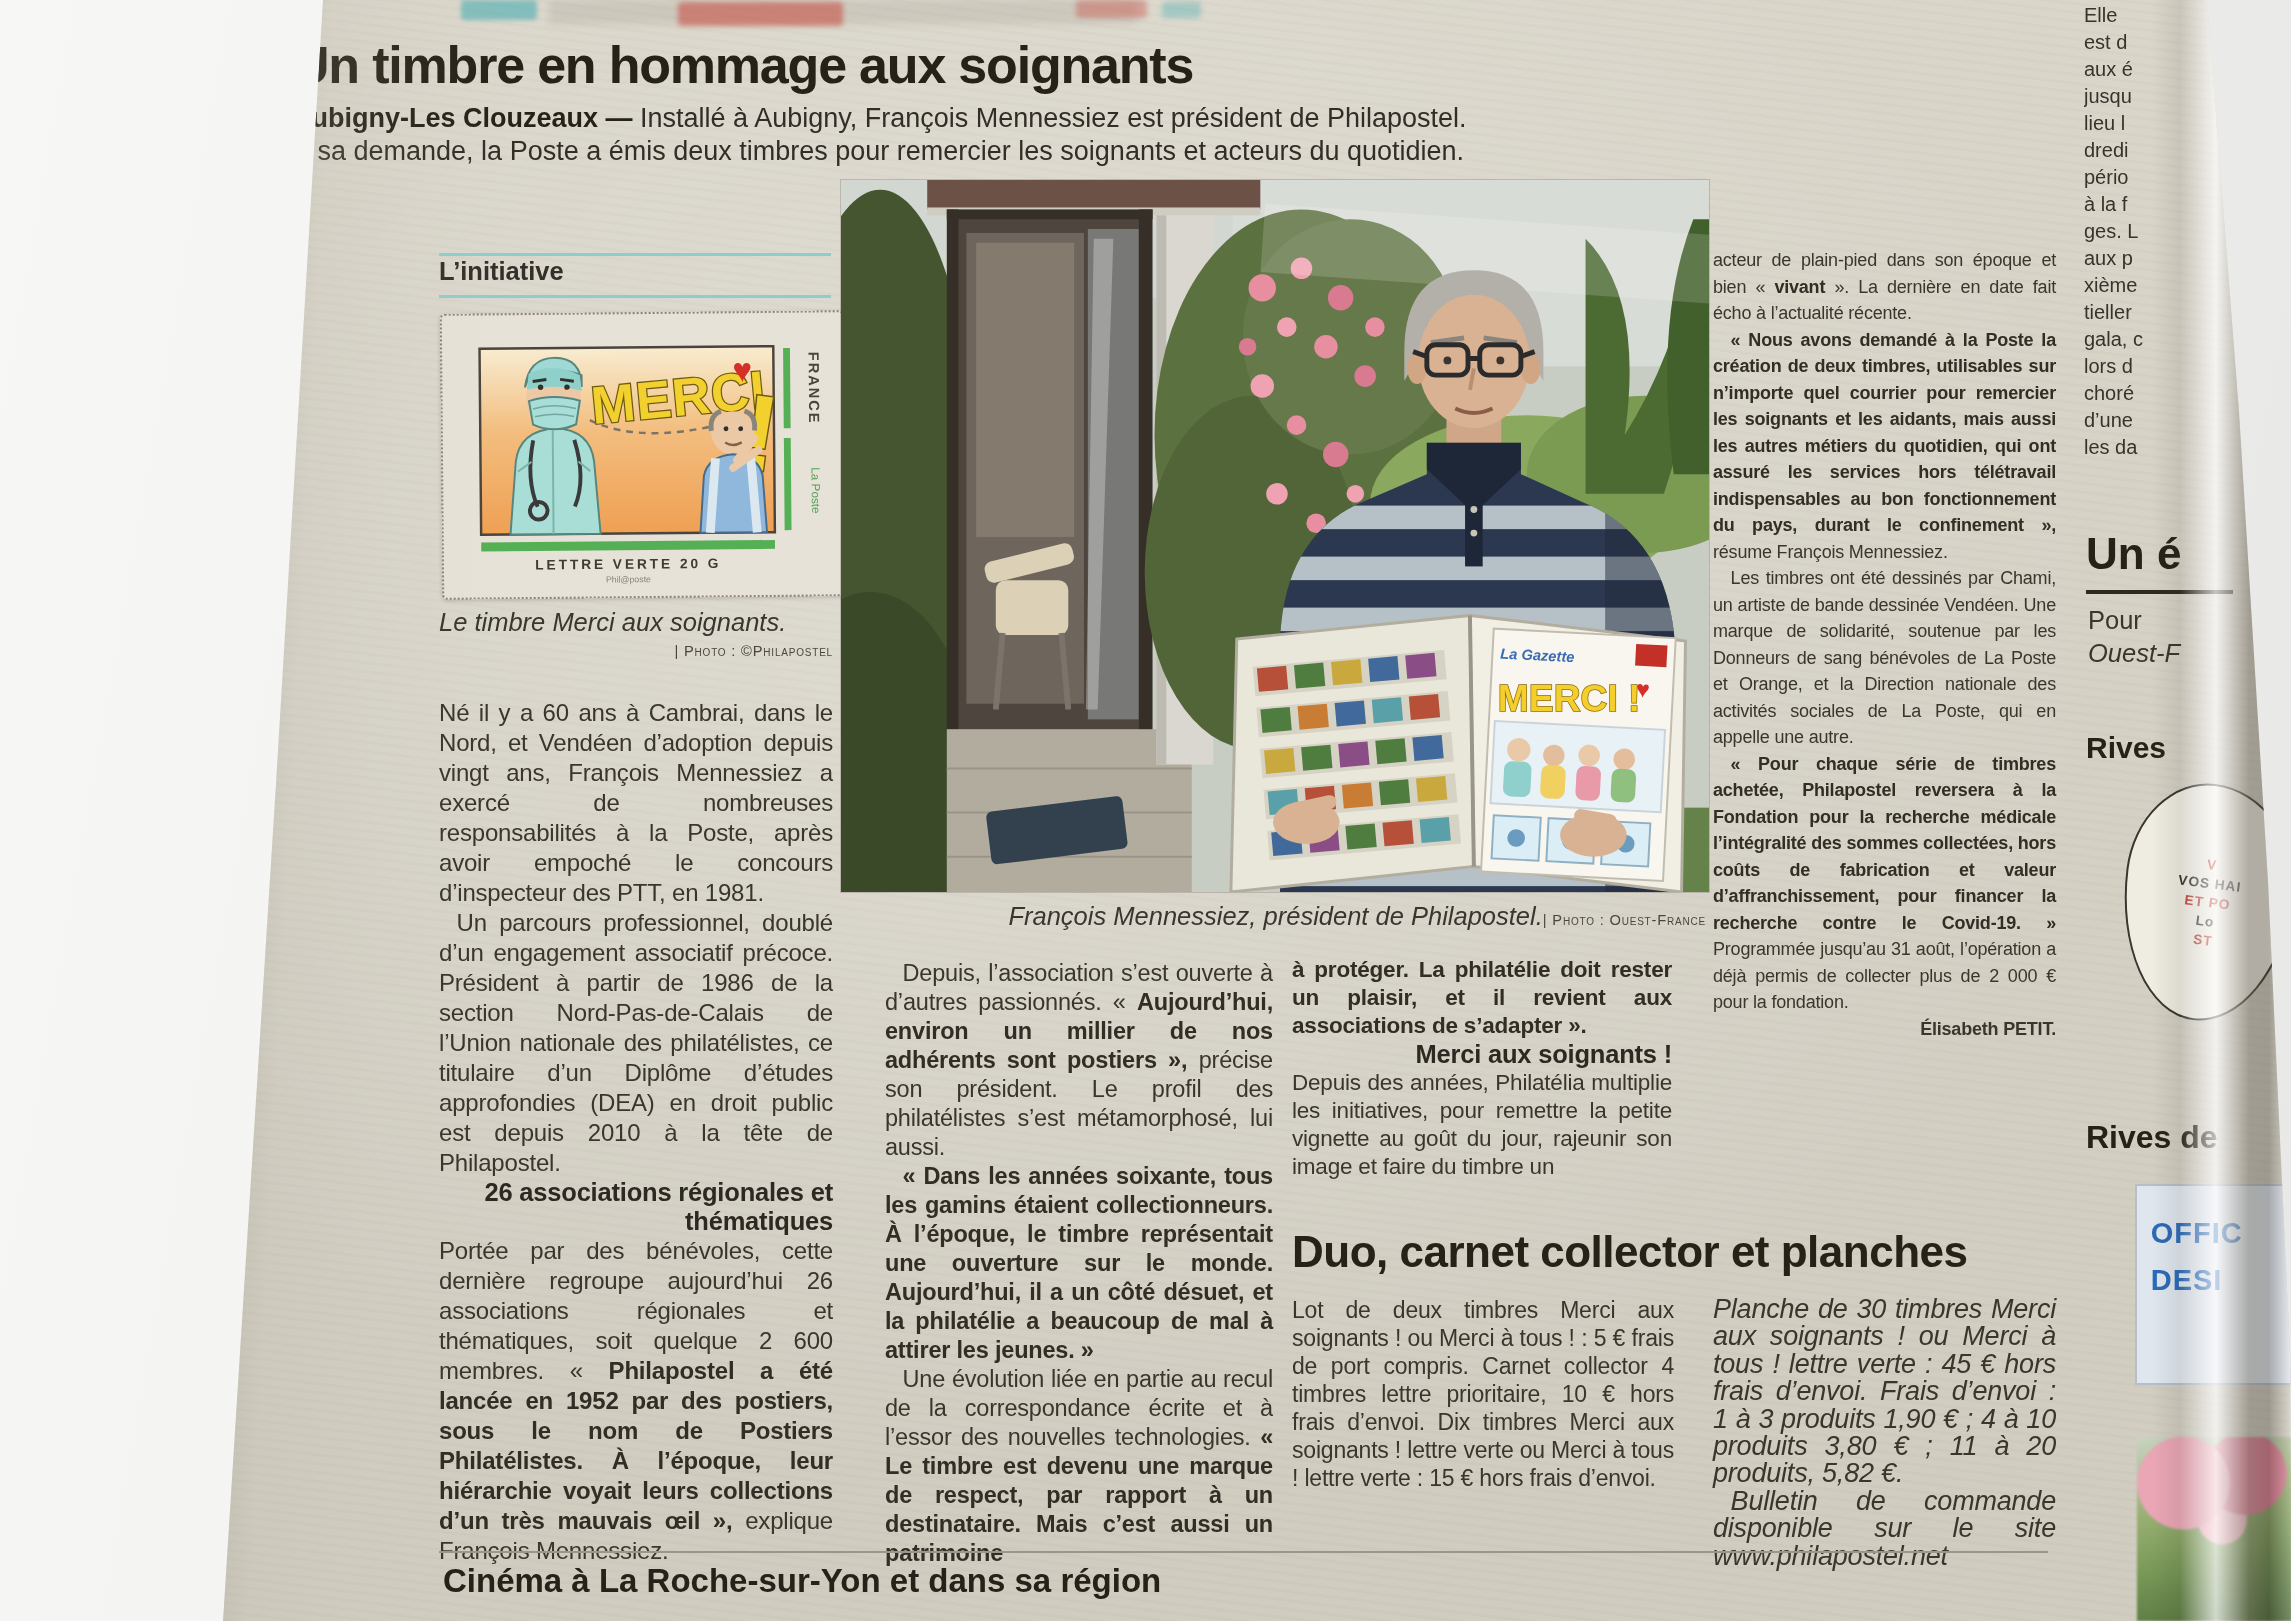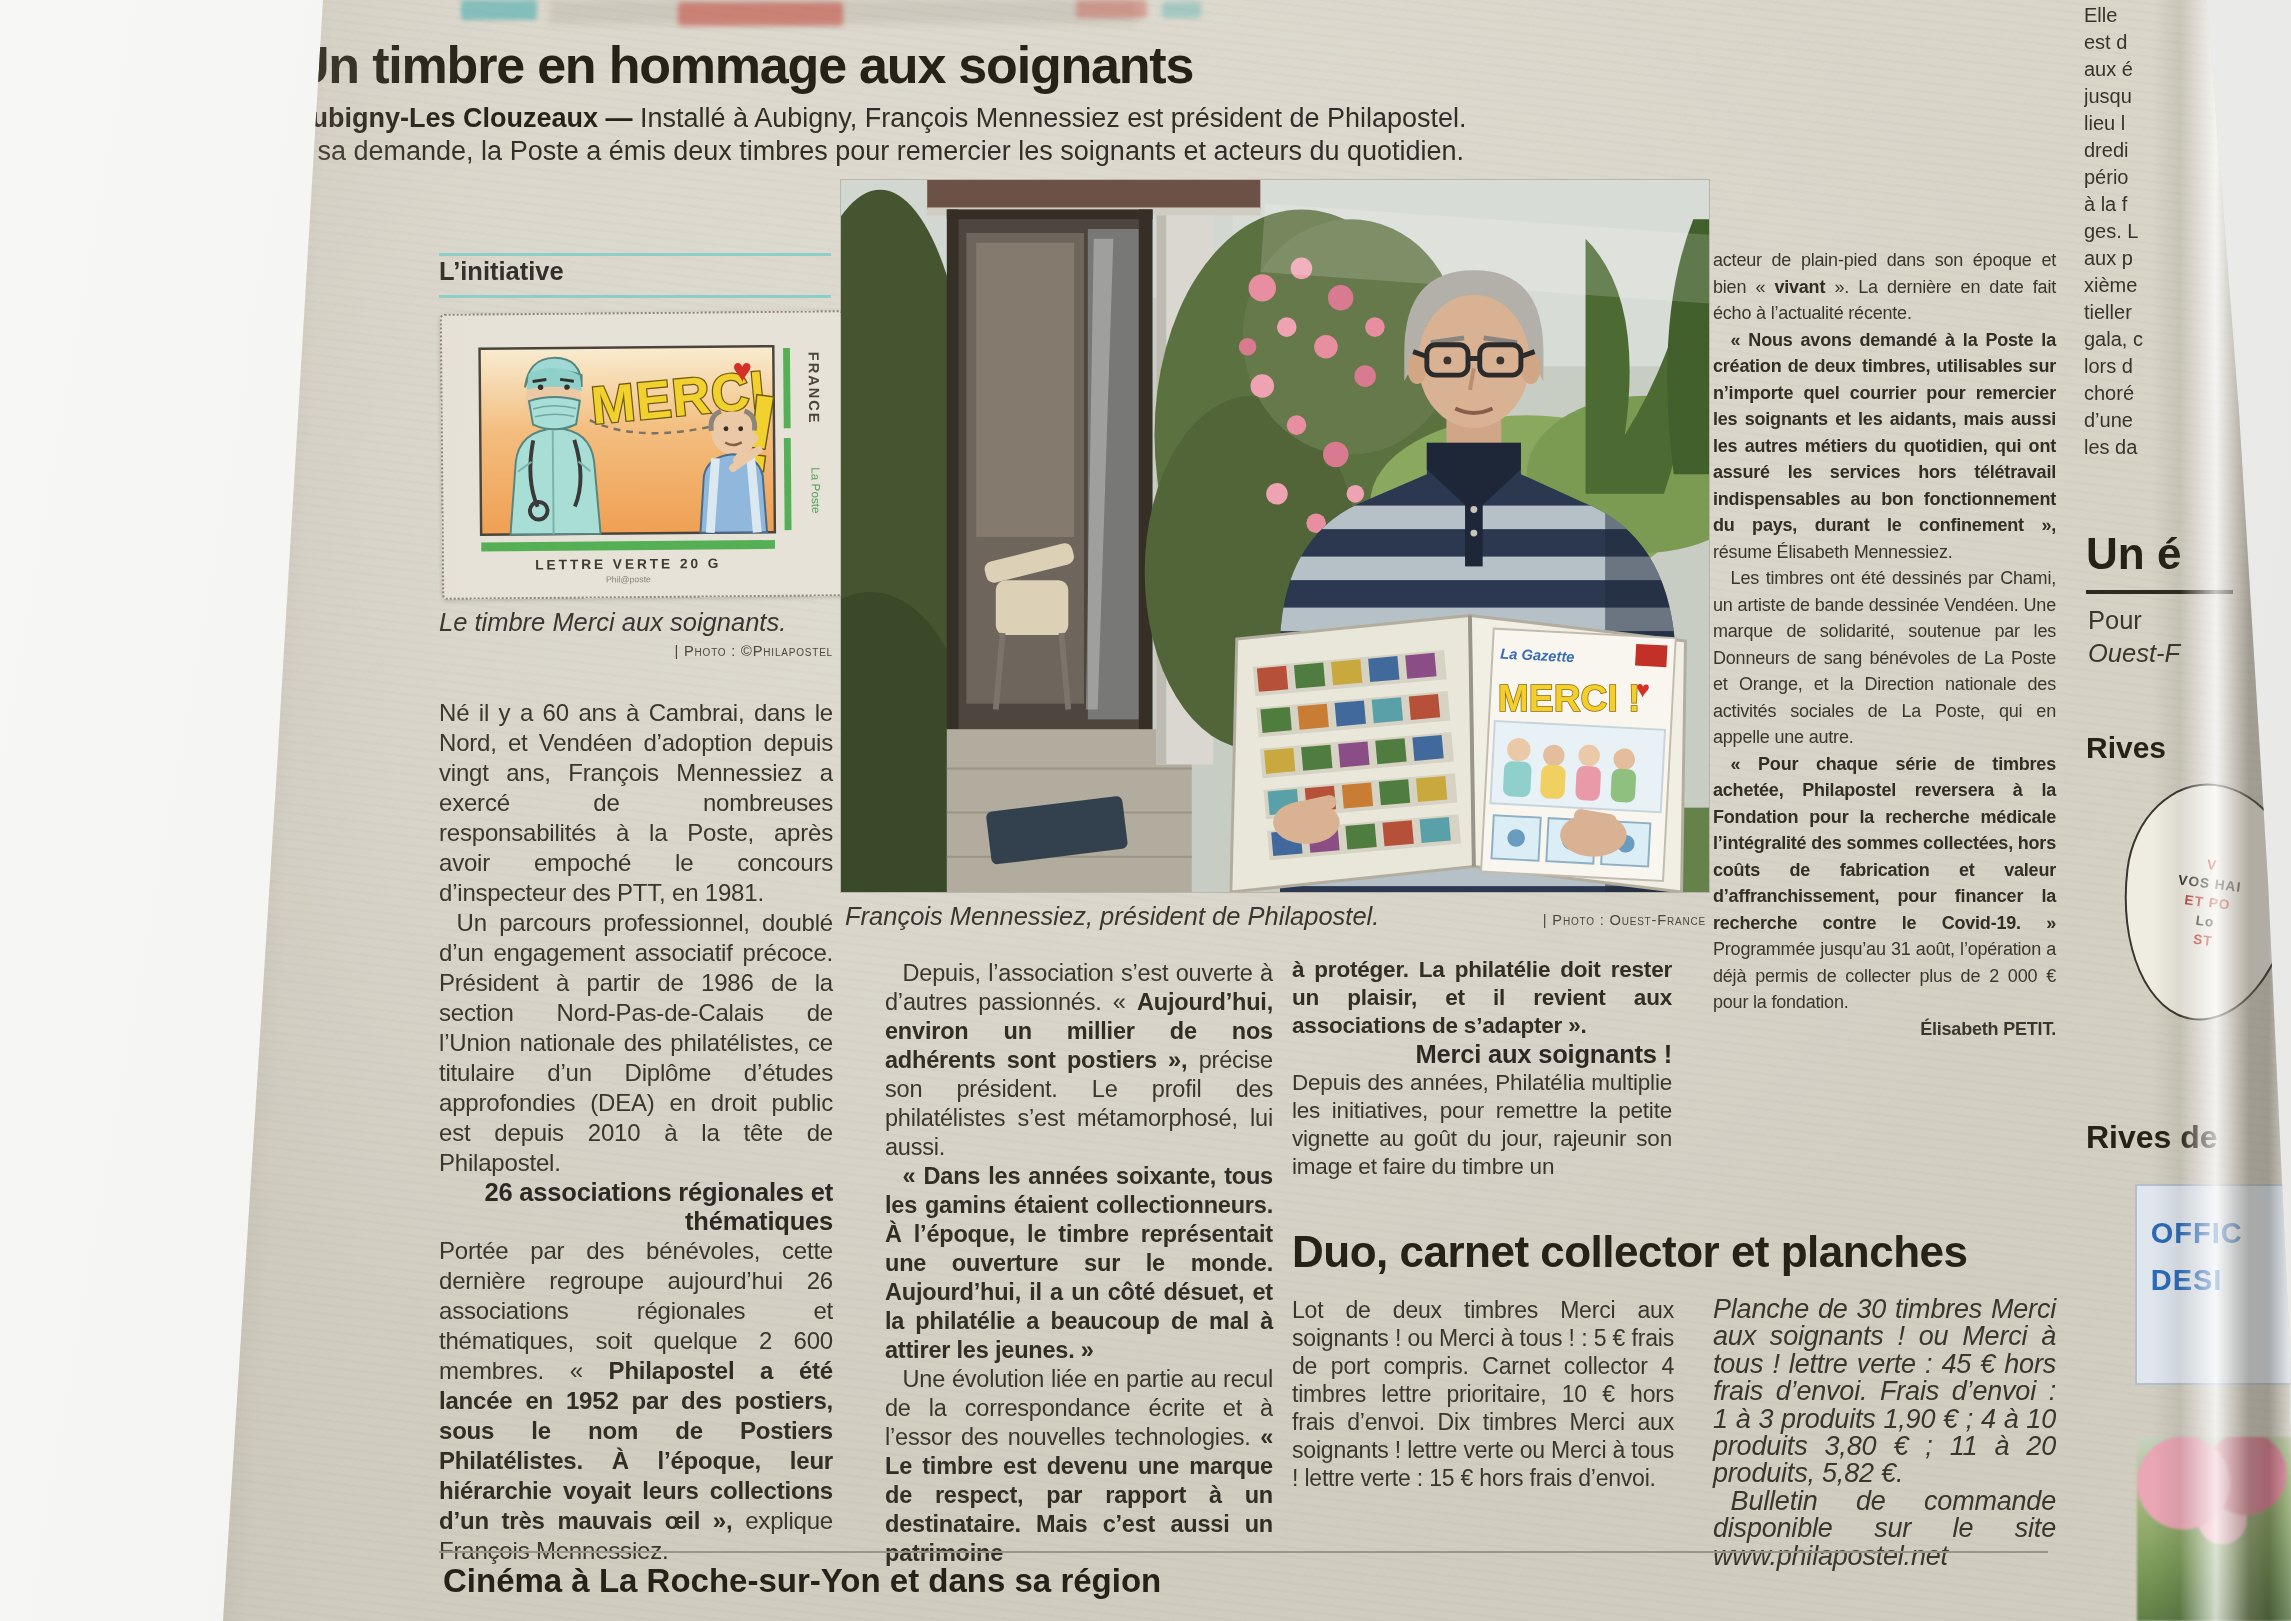--- a/index.html
+++ b/index.html
@@ -25,21 +25,21 @@
   .sf-loc{font-weight:700;color:#262219;}
   .kicker{position:absolute;left:439px;top:257px;width:392px;font-size:25.5px;font-weight:700;color:#33302a;}
   .teal-rule{position:absolute;height:2.9px;background:#8ccfca;}
   .col{position:absolute;color:#3b362d;text-align:justify;letter-spacing:-0.2px;hyphens:auto;}
   .col p{margin:0;}
   .ind{text-indent:17.6px;}
   .col b{color:#322d25;}
   .subhead{font-weight:700;font-size:25.5px;line-height:29px;padding-left:41px;margin:13.7px 0 9.8px;color:#2d2922;text-align:right;}
   .cap{font-style:italic;font-size:25.5px;color:#3a352e;}
   .credit{font-size:14.7px;font-variant:small-caps;letter-spacing:0.8px;color:#4c473e;}
-  .caprow{position:absolute;display:flex;justify-content:space-between;align-items:baseline;}
+  .caprow{position:absolute;display:flex;justify-content:flex-end;align-items:baseline;}
   .byline{text-align:right;font-weight:700;margin-top:9.8px;}
   .duo-title{position:absolute;left:1292px;top:1227px;width:784px;font-size:44px;font-weight:700;letter-spacing:-0.5px;color:#272217;}
   .bottom-rule{position:absolute;left:439px;top:1551px;width:1609px;height:2px;background:#9b968c;}
   .bottom-title{position:absolute;left:443px;top:1562px;width:1372px;font-size:33px;font-weight:700;color:#262119;}
   
   .stamp{position:absolute;left:441px;top:312px;width:400px;height:282px;background:#e6e2d8;
     border:2.9px dotted #8d8275;border-radius:4.9px;transform:rotate(-.5deg);box-shadow:0 1px 3.9px rgba(70,65,55,.25);}
   
   .photo{position:absolute;left:841px;top:180px;width:868px;height:712px;overflow:hidden;
     box-shadow:0 0 0 1px rgba(90,85,75,.25);}
@@ -340,21 +340,21 @@
     </div>
 
     <div class="col" style="left:1292px;top:956px;width:380px;font-size:22.5px;line-height:28px;">
       <p><b>à protéger. La philatélie doit rester un plaisir, et il revient aux associations de s’adapter ».</b></p>
       <p class="subhead">Merci aux soignants !</p>
       <p><span>Depuis des années, Philatélia multiplie les initiatives, pour remettre la petite vignette au goût du jour, rajeunir son image et faire du timbre un</span></p>
     </div>
 
     <div class="col" style="left:1713px;top:247px;width:343px;font-size:18px;line-height:26.5px;">
       <p><span>acteur de plain-pied dans son époque et bien « </span><b>vivant</b><span> ». La dernière en date fait écho à l’actualité récente.</span></p>
-      <p class="ind"><b>« Nous avons demandé à la Poste la création de deux timbres, utilisables sur n’importe quel courrier pour remercier les soignants et les aidants, mais aussi les autres métiers du quotidien, qui ont assuré les services hors télétravail indispensables au bon fonctionnement du pays, durant le confinement »,</b><span> résume Élisabeth Mennessiez.</span></p>
+      <p class="ind"><b>« Nous avons demandé à la Poste la création de deux timbres, utilisables sur n’importe quel courrier pour remercier les soignants et les aidants, mais aussi les autres métiers du quotidien, qui ont assuré les services hors télétravail indispensables au bon fonctionnement du pays, durant le confinement »,</b><span> résume François Mennessiez.</span></p>
       <p class="ind"><span>Les timbres ont été dessinés par Chami, un artiste de bande dessinée Vendéen. Une marque de solidarité, soutenue par les Donneurs de sang bénévoles de La Poste et Orange, et la Direction nationale des activités sociales de La Poste, qui en appelle une autre.</span></p>
       <p class="ind"><b>« Pour chaque série de timbres achetée, Philapostel reversera à la Fondation pour la recherche médicale l’intégralité des sommes collectées, hors coûts de fabrication et valeur d’affranchissement, pour financer la recherche contre le Covid-19. »</b><span> Programmée jusqu’au 31 août, l’opération a déjà permis de collecter plus de 2 000 € pour la fondation.</span></p>
       <p class="byline">Élisabeth PETIT.</p>
     </div>
 
     <div class="duo-title">Duo, carnet collector et planches</div>
     <div class="col" style="left:1292px;top:1296px;width:382px;font-size:23px;line-height:28px;">
       <p><span>Lot de deux timbres Merci aux soignants ! ou Merci à tous ! : 5 € frais de port compris. Carnet collector 4 timbres lettre prioritaire, 10 € hors frais d’envoi. Dix timbres Merci aux soignants ! lettre verte ou Merci à tous ! lettre verte : 15 € hors frais d’envoi.</span></p>
     </div>
     <div class="col" style="left:1713px;top:1296px;width:343px;font-size:27px;line-height:27.4px;font-style:italic;">

